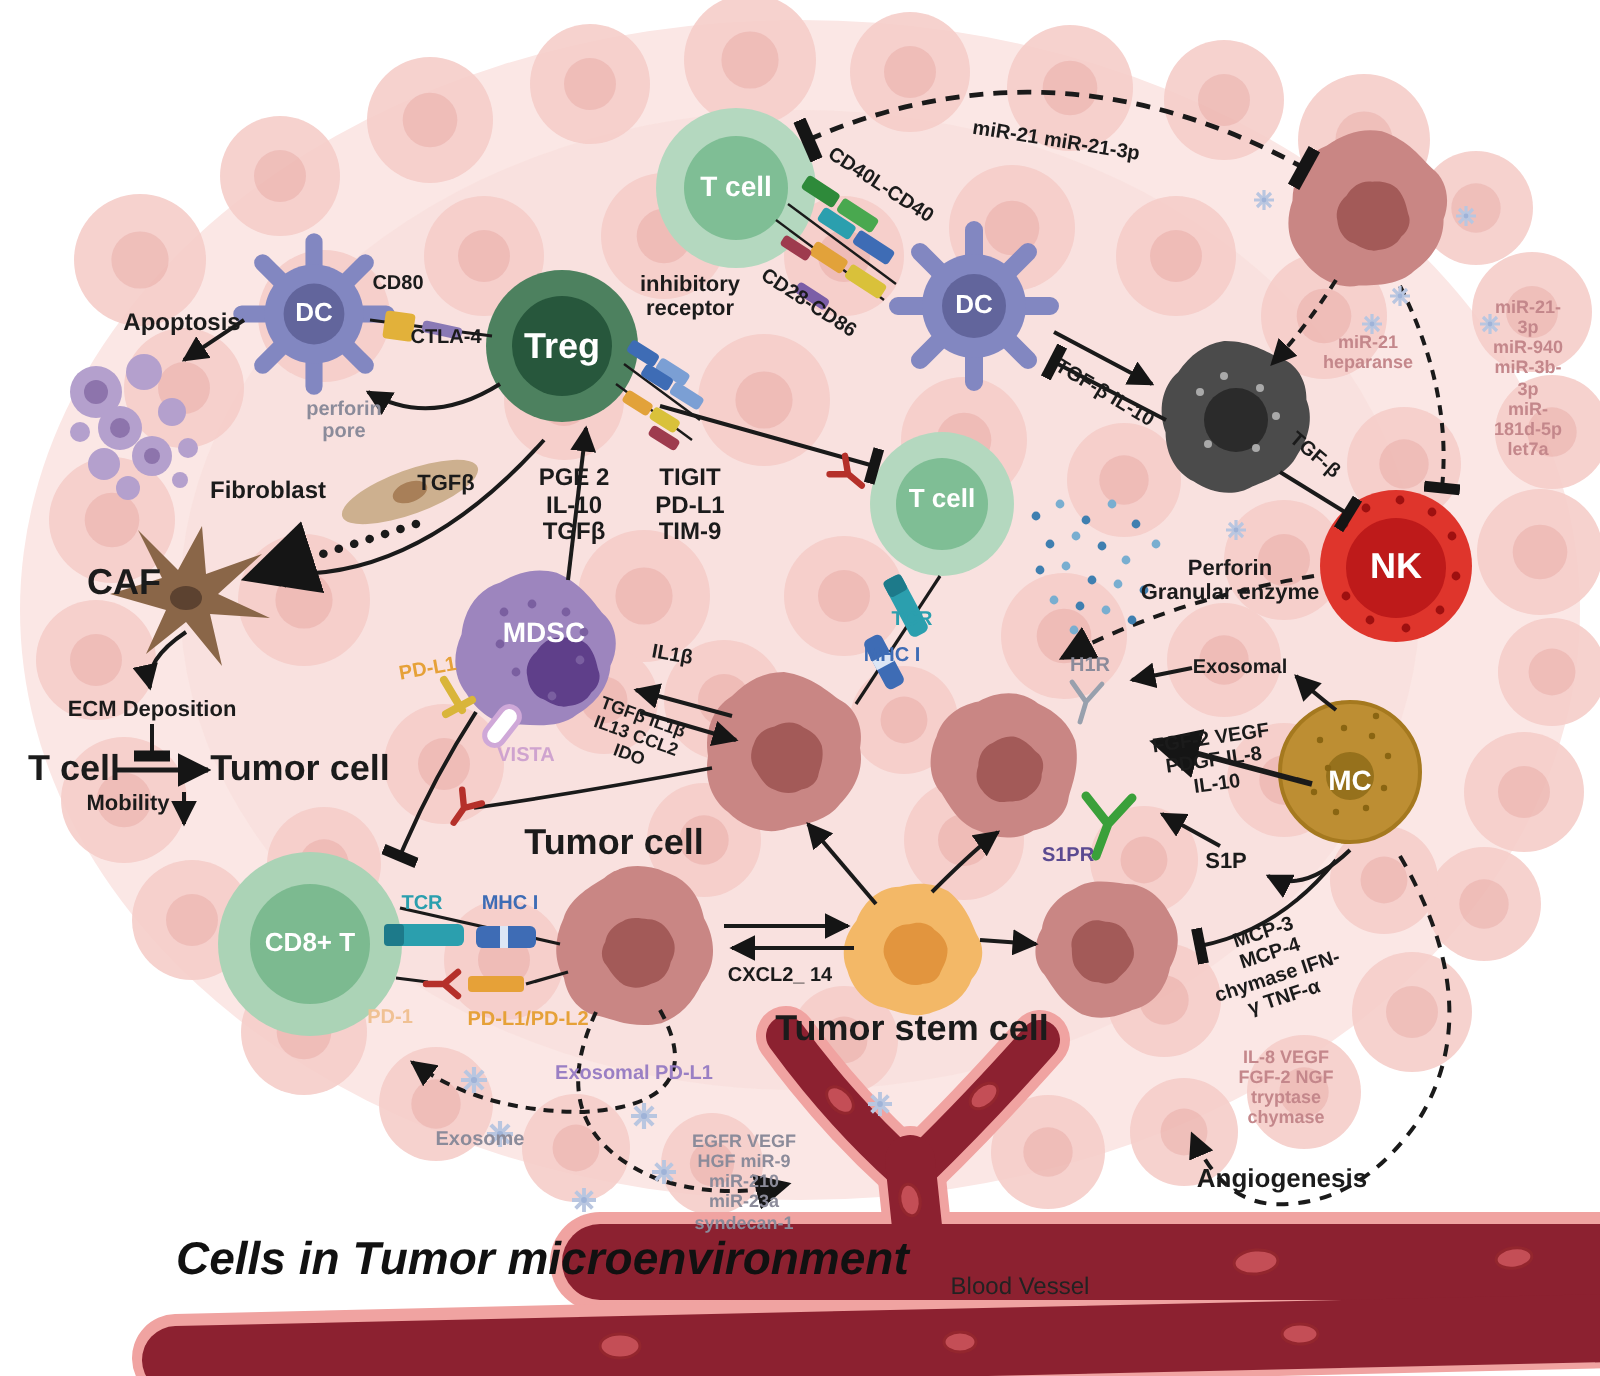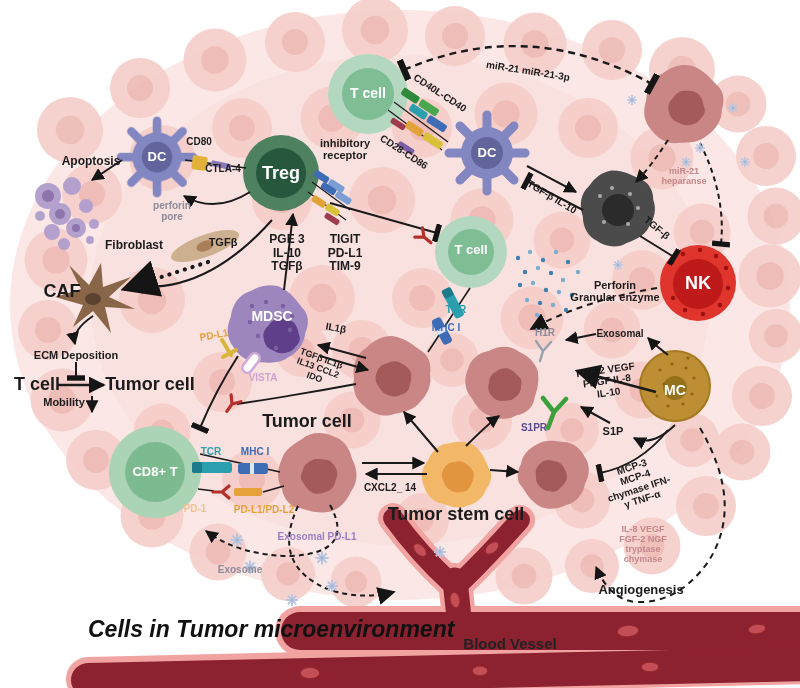--- a/index.html
+++ b/index.html
@@ -6,21 +6,21 @@
   #stage{position:relative;width:800px;height:688px;background:#fff;overflow:hidden;
          font-family:"Liberation Sans",sans-serif;}
   #bg{position:absolute;left:0;top:0;}
   .lbl{position:absolute;transform:translate(-50%,-50%);font:bold 11px "Liberation Sans",sans-serif;
        color:#1b1b1b;white-space:pre-line;text-align:center;line-height:1.13;pointer-events:none;}
   .f9{font-size:9px}.f10{font-size:10px}.f12{font-size:12px}.f13{font-size:13px}
   .f14{font-size:14px}.f15{font-size:18px}
   .wh{color:#fff}.gy{color:#8b8b9a}.pk{color:#c4878b}.or{color:#e6a138}.po{color:#f0c193}
   .te{color:#2b9fae}.bl{color:#3e6cb5}.pl{color:#cfa3cf}.pu{color:#9a7fc4}.ind{color:#5b4a91}
   .title{position:absolute;left:88px;top:616px;transform:none;font:bold italic 23px "Liberation Sans",sans-serif;color:#111;}
-  .bv{font-weight:700;font-size:15px;color:#222}
+  .bv{font-weight:400;font-size:12px;color:#222}
 </style>
 </head>
 <body>
 
 <div id="stage">
 
 <svg id="bg" width="800" height="688" viewBox="0 0 800 688">
 <defs>
   <marker id="ar" viewBox="0 0 10 10" refX="9" refY="5" markerWidth="6.5" markerHeight="6.5" orient="auto">
           <path d="M0,0 L10,5 L0,10 Z" fill="#151515"></path>
@@ -452,23 +452,28 @@
 <div class="lbl" style="left:345px;top:149px">inhibitory
 receptor</div>
 <div class="lbl wh f14" style="left:368px;top:94px">T cell</div>
 <div class="lbl f10" style="left:440px;top:93px;transform:translate(-50%,-50%) rotate(33deg)">CD40L-CD40</div>
 <div class="lbl f10" style="left:404px;top:152px;transform:translate(-50%,-50%) rotate(33deg)">CD28-CD86</div>
 <div class="lbl wh f13" style="left:487px;top:153px">DC</div>
 <div class="lbl f10" style="left:528px;top:71px;transform:translate(-50%,-50%) rotate(9deg)">miR-21 miR-21-3p</div>
 <div class="lbl f10" style="left:552px;top:197px;transform:translate(-50%,-50%) rotate(31deg)">TGF-β IL-10</div>
 <div class="lbl pk f9" style="left:684px;top:176px">miR-21
 heparanse</div>
+<div class="lbl pk f9" style="left:764px;top:189px">miR-21-3p
+miR-940
+miR-3b-3p
+miR-181d-5p
+let7a</div>
 <div class="lbl f10" style="left:657px;top:228px;transform:translate(-50%,-50%) rotate(40deg)">TGF-β</div>
 <div class="lbl wh f15" style="left:698px;top:283px">NK</div>
-<div class="lbl f12" style="left:287px;top:253px">PGE 3
+<div class="lbl f12" style="left:287px;top:253px">PGE 2
 IL-10
 TGFβ</div>
 <div class="lbl f12" style="left:345px;top:253px">TIGIT
 PD-L1
 TIM-9</div>
 <div class="lbl wh f13" style="left:471px;top:250px">T cell</div>
 <div class="lbl" style="left:615px;top:291px">Perforin
 Granular enzyme</div>
 <div class="lbl or f10" style="left:214px;top:335px;transform:translate(-50%,-50%) rotate(-10deg)">PD-L1</div>
 <div class="lbl wh f14" style="left:272px;top:317px">MDSC</div>
@@ -490,20 +495,25 @@
 <div class="lbl wh f13" style="left:155px;top:472px">CD8+ T</div>
 <div class="lbl te f10" style="left:211px;top:452px">TCR</div>
 <div class="lbl bl f10" style="left:255px;top:452px">MHC I</div>
 <div class="lbl po f10" style="left:195px;top:509px">PD-1</div>
 <div class="lbl or f10" style="left:264px;top:510px">PD-L1/PD-L2</div>
 <div class="lbl f15" style="left:307px;top:421px">Tumor cell</div>
 <div class="lbl f10" style="left:390px;top:488px">CXCL2_ 14</div>
 <div class="lbl f15" style="left:456px;top:514px">Tumor stem cell</div>
 <div class="lbl pu f10" style="left:317px;top:537px">Exosomal PD-L1</div>
 <div class="lbl gy f10" style="left:240px;top:570px">Exosome</div>
+<div class="lbl gy f9" style="left:372px;top:591px">EGFR VEGF
+HGF miR-9
+miR-210
+miR-23a
+syndecan-1</div>
 <div class="lbl f10" style="left:637px;top:483px;transform:translate(-50%,-50%) rotate(-18deg)">MCP-3
 MCP-4
 chymase IFN-
 γ TNF-α</div>
 <div class="lbl pk f9" style="left:643px;top:544px">IL-8 VEGF
 FGF-2 NGF
 tryptase
 chymase</div>
 <div class="lbl f13" style="left:641px;top:590px">Angiogenesis</div>
 <div class="title">Cells in Tumor microenvironment</div>

